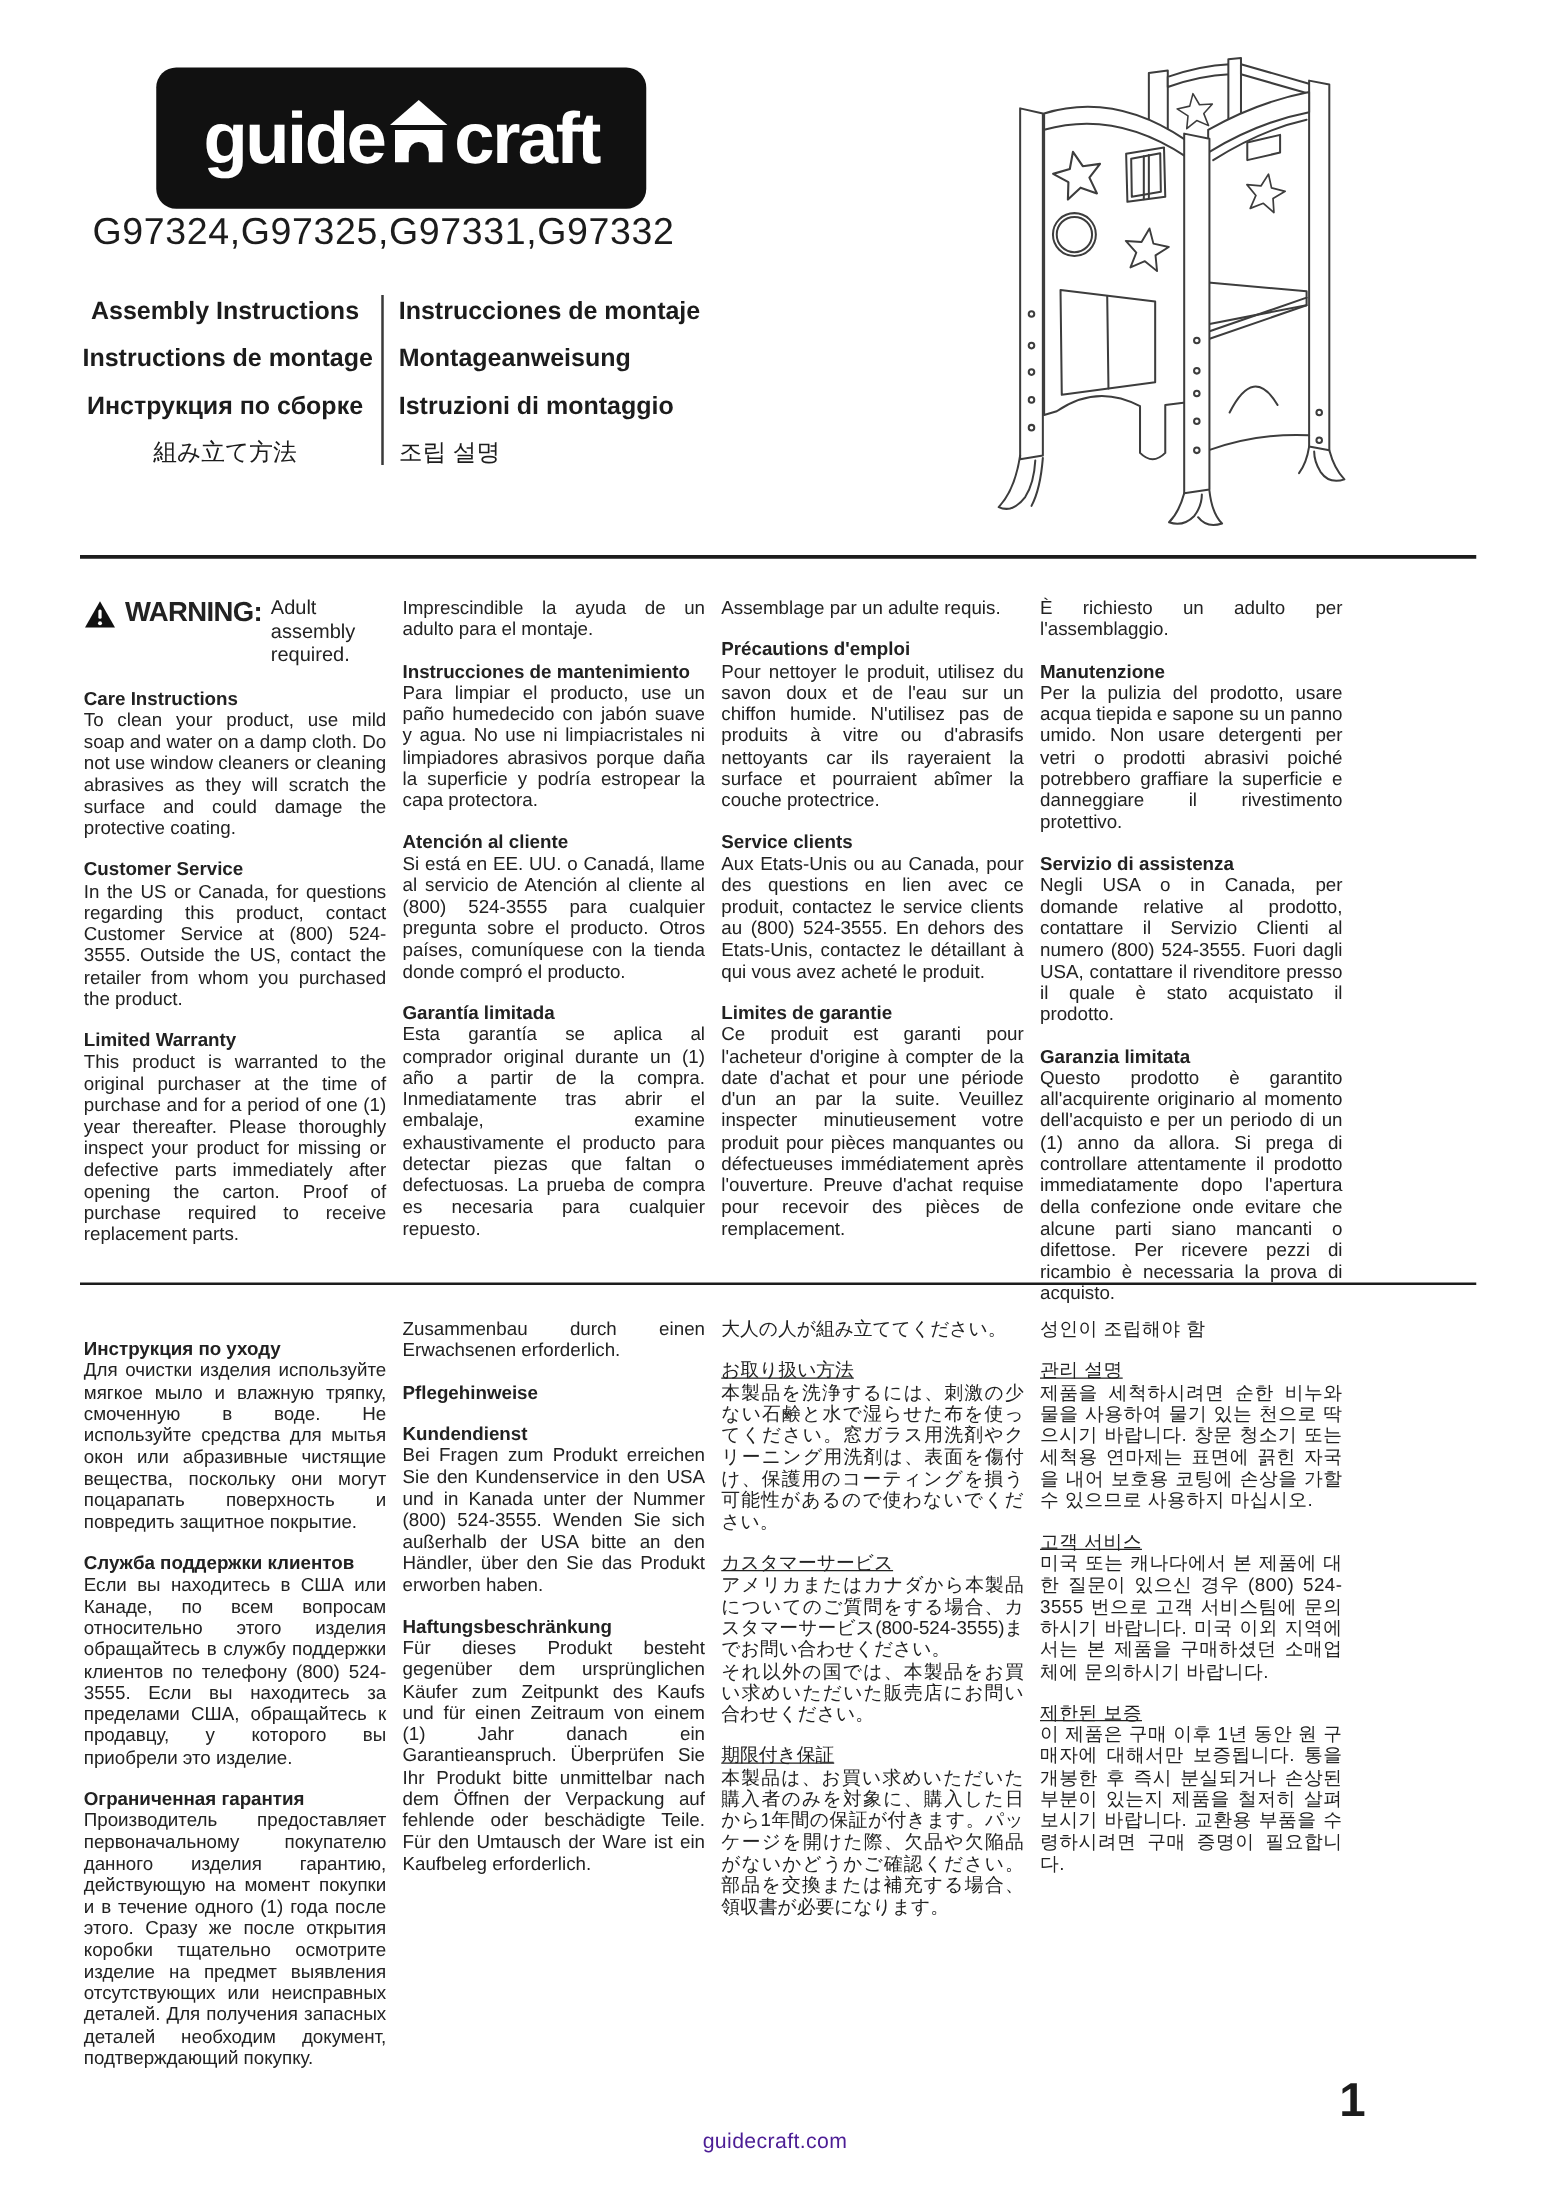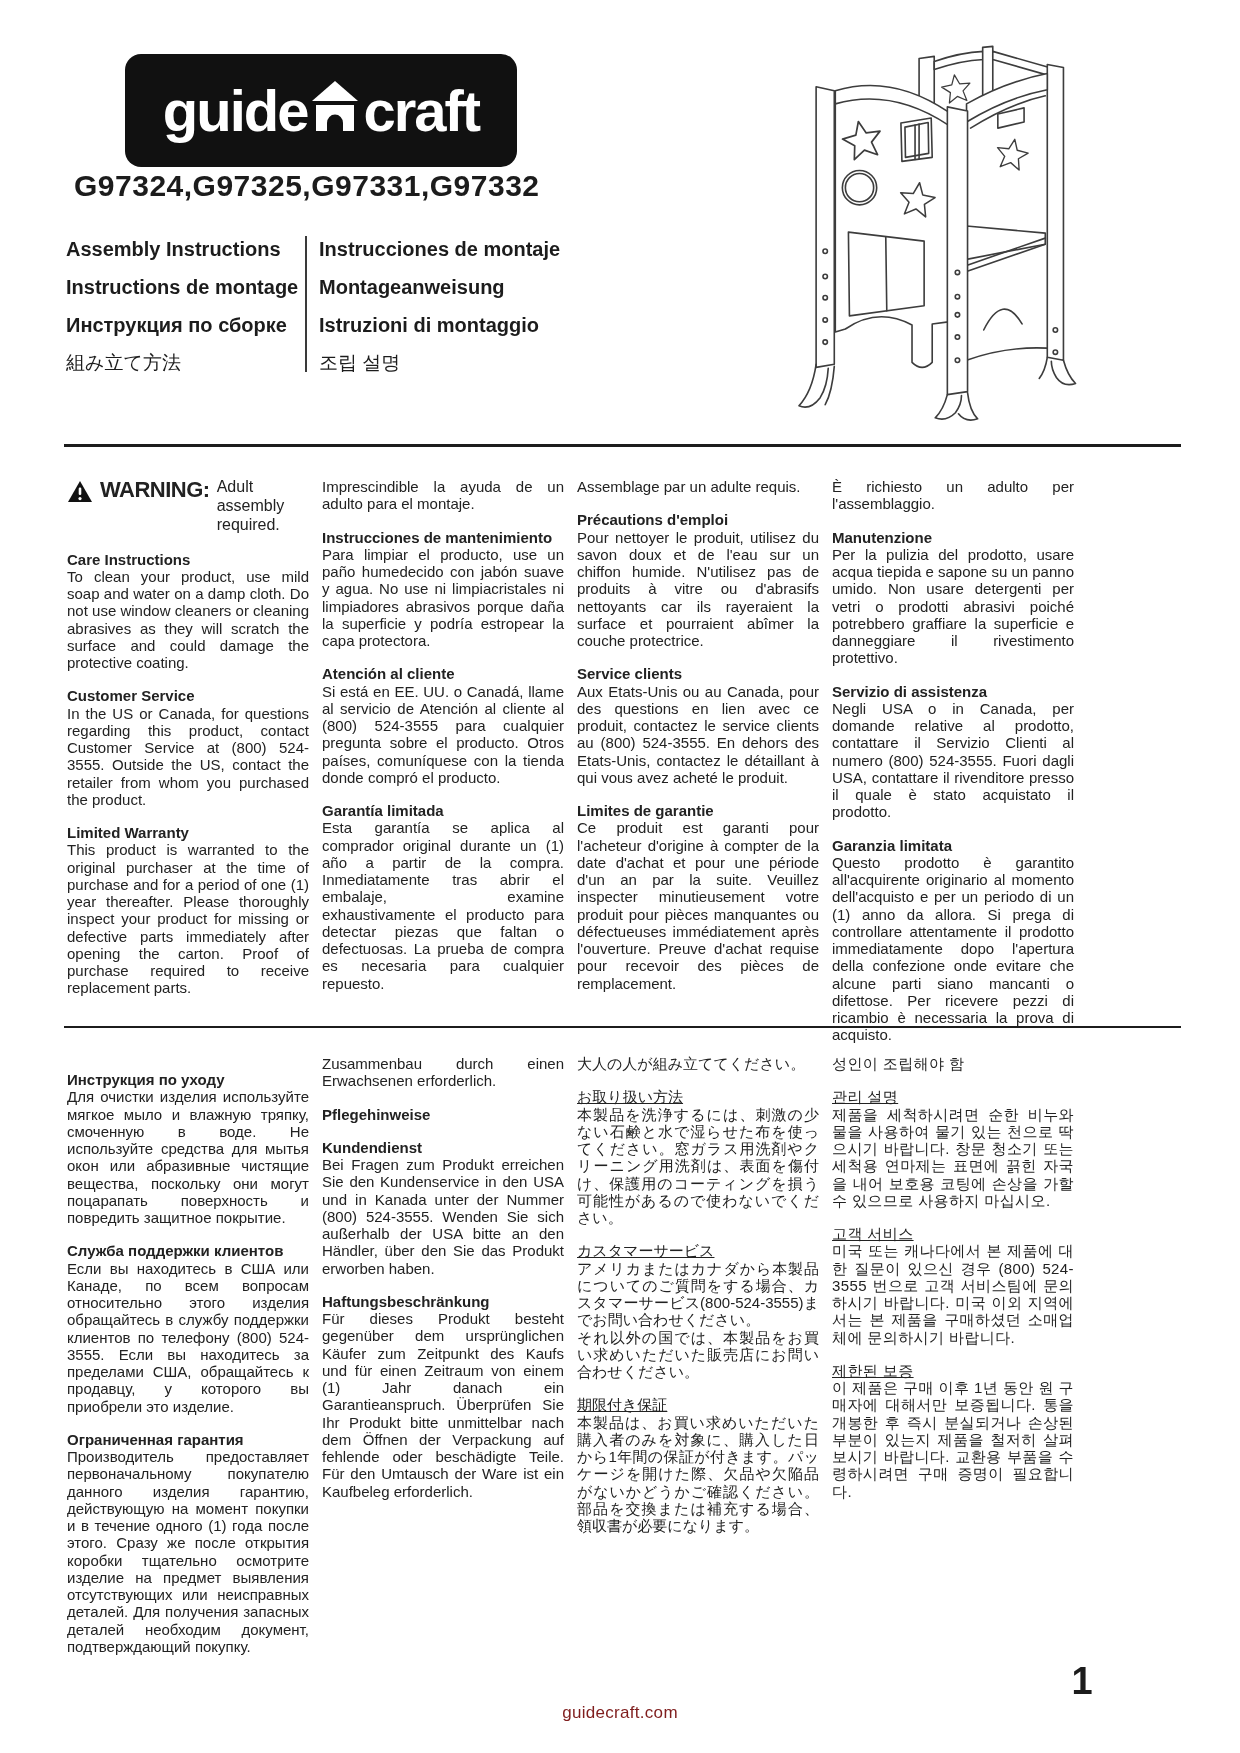--- a/index.html
+++ b/index.html
@@ -11,24 +11,24 @@
 
   
   .logo {
     left:103px; top:54px; width:392px; height:113px; background:#111111;
     border-radius:16px; display:flex; align-items:center; justify-content:center;margin-left:22px;
   }
   .logo-text { color:#fff; font-size:58px; font-weight:bold; letter-spacing:-2px; line-height:1; }
   .logo-house { margin:0 5px; transform:translateY(-3px); }
 
   
-  .models { left:74px; top:169px; font-size:30px; font-weight:bold; letter-spacing:0.5px; }
-
-  
-  .titles-left  { left:66px;  top:230px; width:228px; text-align:left; }
+  .models { left:74px; top:169px; font-size:30px; font-weight:normal; letter-spacing:0.5px; }
+
+  
+  .titles-left  { left:66px;  top:230px; width:228px; text-align:center; }
   .titles-right { left:319px; top:230px; width:300px; text-align:left; }
   .trow { height:38px; line-height:38px; font-size:20px; font-weight:bold; white-space:nowrap; }
   .trow.cjkrow { font-weight:400; font-size:19px; }
   .title-divider { left:305px; top:236px; width:2px; height:136px; background:#3a3a3a; }
 
   
   .rule1 { left:64px; top:444px;  width:1117px; height:3px; background:#1c1c1c; }
   .rule2 { left:64px; top:1026px; width:1117px; height:2px; background:#1c1c1c; }
 
   
@@ -42,21 +42,21 @@
   .col.ja p { white-space:pre-line; }
   .col.ko { letter-spacing:0.4px; }
 
   
   .warning-row { display:flex; align-items:flex-start; gap:7px; margin-bottom:10px; text-align:left; }
   .warn-icon { flex:0 0 auto; padding-top:2px; }
   .warn-label { font-weight:bold; font-size:22px; letter-spacing:-0.5px; line-height:1.05; white-space:nowrap;text-align:center; }
   .warn-text { font-size:16px; line-height:1.18; width:118px; text-align:left; }
 
   
-  .footer-site { left:0; top:1703px; width:1240px; text-align:center; font-size:17px; color:#7f1d1d; letter-spacing:0.3px; }
+  .footer-site { left:0; top:1703px; width:1240px; text-align:center; font-size:17px; color:#4c1d95; letter-spacing:0.3px; }
   .page-num { left:1058px; top:1660px; width:48px; text-align:center; font-size:38px; font-weight:bold; }
 
   .illus { left:698px; top:26px; width:424px; height:396px; }
 </style>
 </head>
 <body>
 
 <div class="page">
 
   <div class="abs logo">

